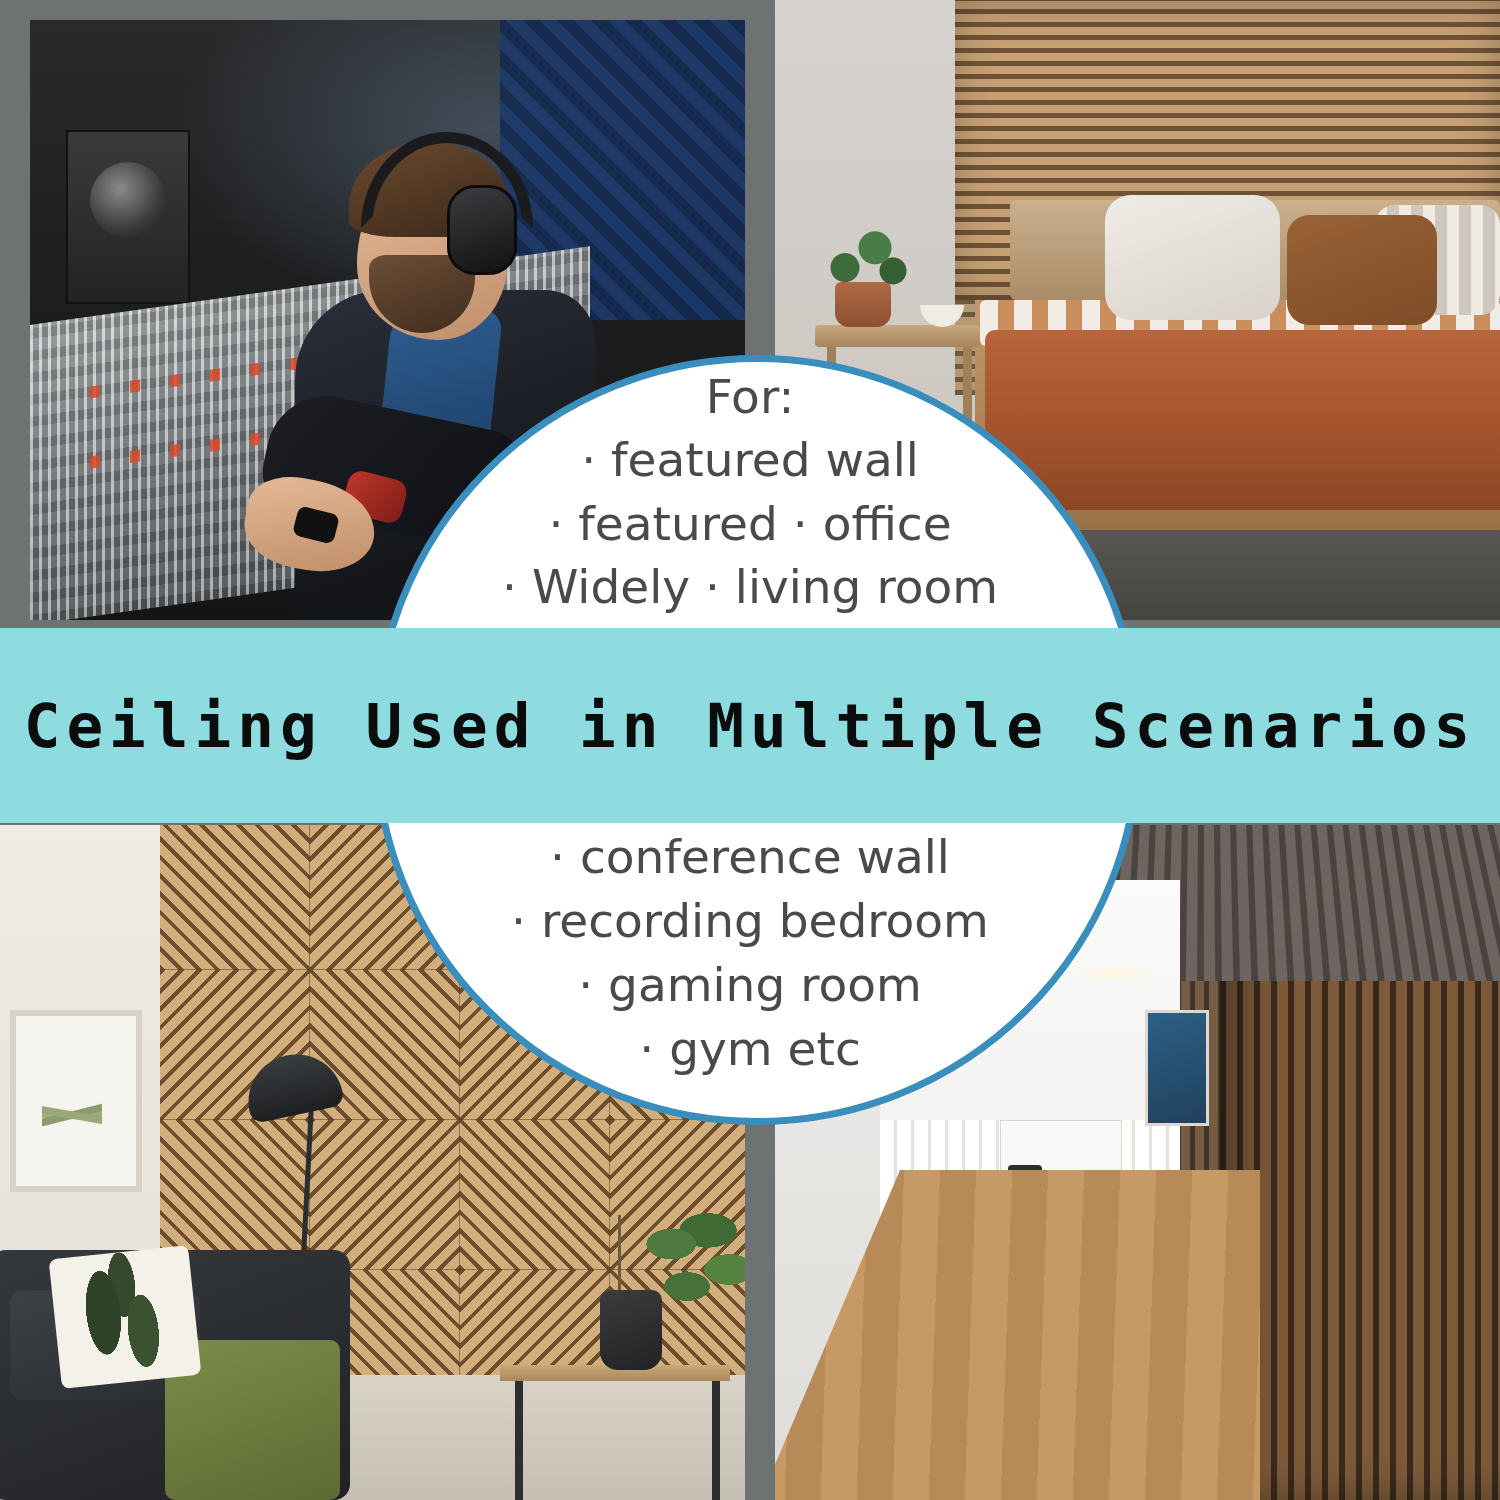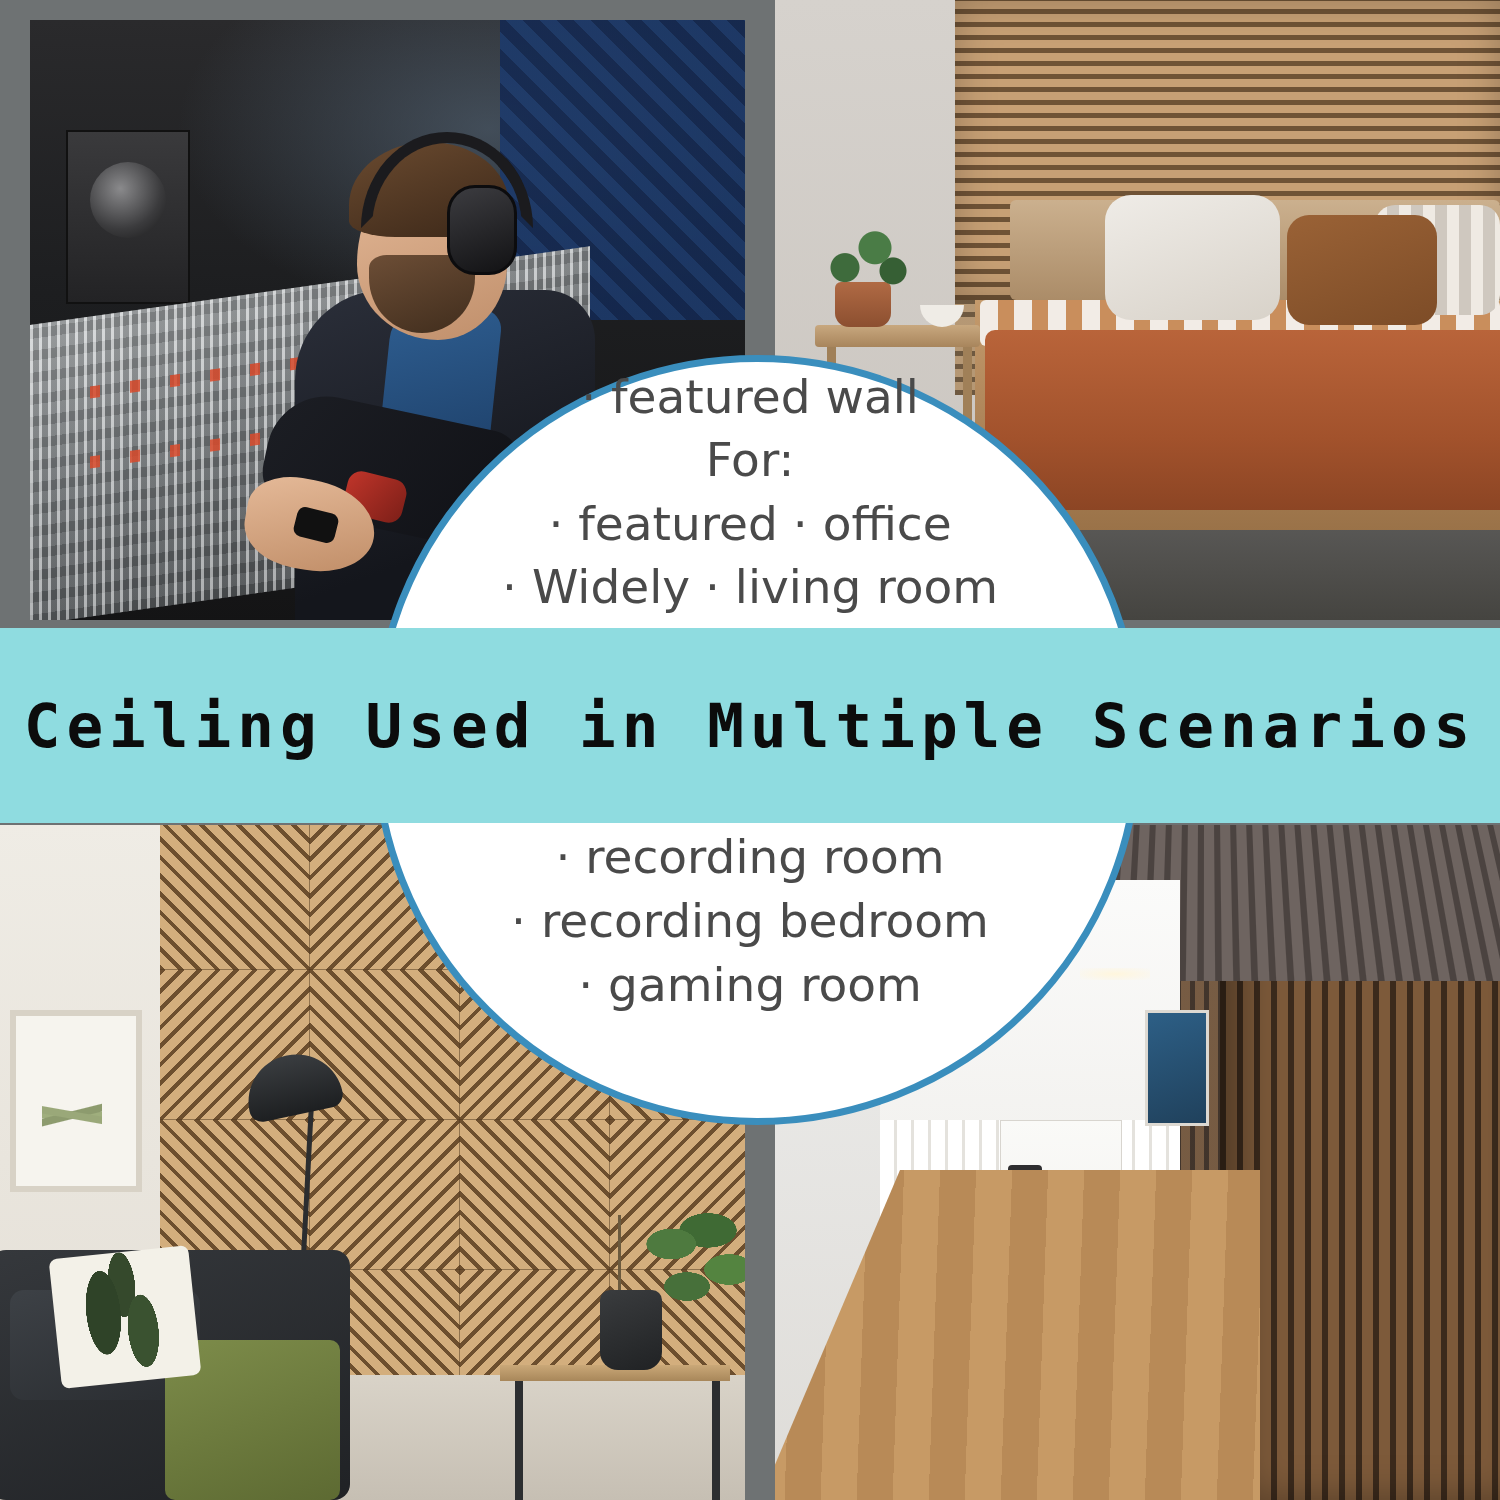--- a/index.html
+++ b/index.html
@@ -501,25 +501,26 @@
   <div class="gutter-v"></div>
   <div class="gutter-h"></div>
 
   <div class="banner">
     <div class="banner-text">Ceiling Used in Multiple Scenarios</div>
   </div>
 
   <div class="circle"></div>
   <div class="circle-top">
     <div class="list-top">
+      <div class="row lead">For:</div>
       <div class="row">· featured wall</div>
-      <div class="row lead">For:</div>
       <div class="row">· featured · office</div>
       <div class="row">· Widely  · living room</div>
     </div>
     <div class="list-bottom">
-      <div class="row">· recording room</div>
+      <div class="row">· conference wall</div>
       <div class="row">· recording bedroom</div>
       <div class="row">· gaming room</div>
+      <div class="row">· gym etc</div>
     </div>
   </div>
 
 </div>
 
 </body></html>

